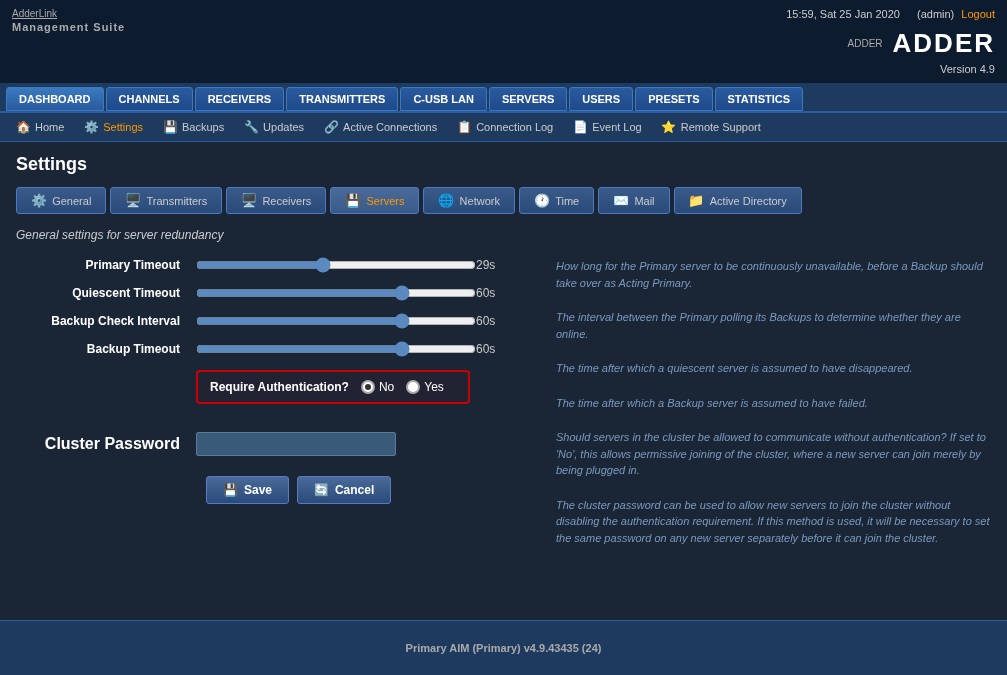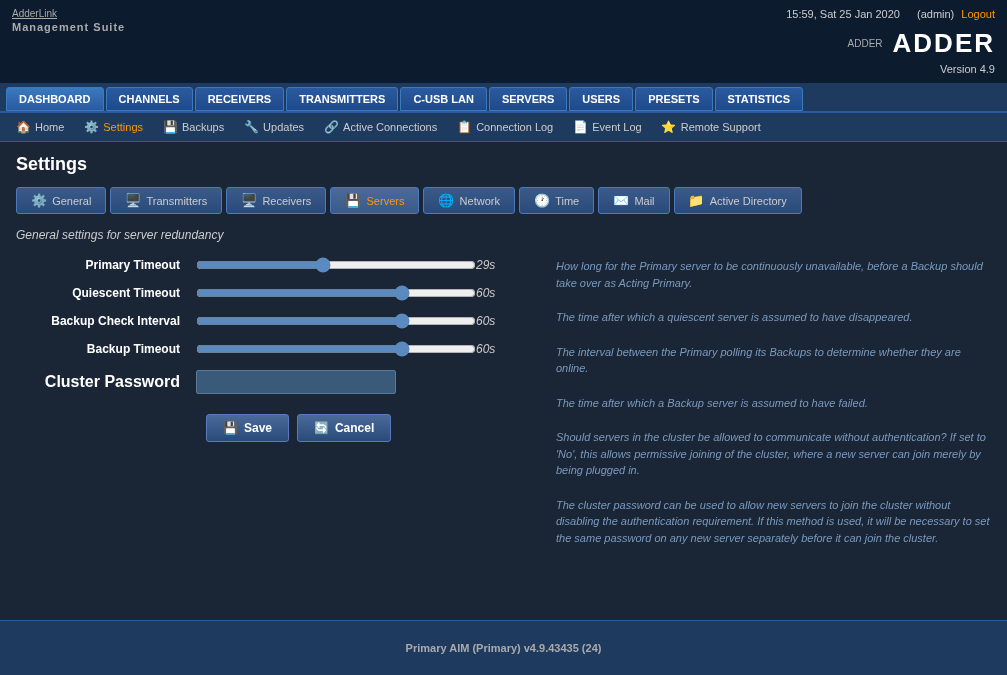--- a/index.html
+++ b/index.html
@@ -32,21 +32,21 @@
     .settings-tab { background: linear-gradient(to bottom, #3a5a8a, #2a4a7a); border: 1px solid #4a7abf; color: #ccc; padding: 5px 14px; font-size: 11px; cursor: pointer; border-radius: 3px; display: flex; align-items: center; gap: 5px; }
     .settings-tab.active { color: #f90; background: linear-gradient(to bottom, #4a6a9a, #3a5a8a); }
     .settings-tab-icon { font-size: 13px; }
 
     
     #general-settings-label { color: #ccc; font-size: 12px; margin-bottom: 16px; font-style: italic; }
 
     
     .slider-row { display: flex; align-items: center; margin-bottom: 14px; }
     .slider-label { color: #fff; font-weight: bold; font-size: 12px; width: 180px; text-align: right; padding-right: 16px; }
-    .slider-value { color: #ccc; font-size: 12px; width: 35px; font-style: italic; }
+    .slider-value { color: #ccc; font-size: 12px; width: 35px; }
 
     
     .auth-row { display: flex; align-items: center; margin-bottom: 14px; border: 2px solid #cc0000; border-radius: 4px; padding: 8px 12px; width: fit-content; background: rgba(200,0,0,0.05); }
     .auth-label { color: #fff; font-weight: bold; font-size: 12px; margin-right: 12px; }
     .radio-option { display: flex; align-items: center; gap: 4px; margin-right: 12px; cursor: pointer; }
     .radio-circle { width: 14px; height: 14px; border-radius: 50%; border: 2px solid #aaa; background: #fff; display: flex; align-items: center; justify-content: center; }
     .radio-circle.selected::after { content: ''; width: 6px; height: 6px; border-radius: 50%; background: #333; }
     .radio-text { color: #fff; font-size: 12px; }
 
     
@@ -203,42 +203,56 @@
       </div>
 
       <div class="slider-row">
         <div class="slider-label">Backup Timeout</div>
         <div style="position:relative;width:280px;height:12px;display:flex;align-items:center;">
           <input type="range" min="0" max="100" value="75" style="width: 100%; accent-color: rgb(90, 138, 191); cursor: pointer; background: transparent;">
         </div>
         <div class="slider-value">60s</div>
       </div>
 
+      <div style="display:flex;align-items:center;margin-bottom:14px;">
+        <div style="width:180px;text-align:right;padding-right:16px;"></div>
+        <div class="auth-row">
+          <span class="auth-label">Require Authentication?</span>
+          <label class="radio-option">
+            <div class="radio-circle selected"></div>
+            <span class="radio-text">No</span>
+          </label>
+          <label class="radio-option">
+            <div class="radio-circle"></div>
+            <span class="radio-text">Yes</span>
+          </label>
+        </div>
+      </div>
 
       <div class="password-row">
         <div class="password-label">Cluster Password</div>
         <input type="password" class="password-input" value="" style="">
       </div>
 
       <div id="button-row">
         <button class="action-btn">
           <span>💾</span>
           <span>Save</span>
         </button>
         <button class="action-btn">
           <span>🔄</span>
           <span>Cancel</span>
         </button>
       </div>
     </div>
 
     <div style="flex:1;padding-top:0;">
       <div class="help-text">How long for the Primary server to be continuously unavailable, before a Backup should take over as Acting Primary.</div>
+      <div class="help-text">The interval between the Primary polling its Backups to determine whether they are online.</div>
       <div class="help-text">The time after which a quiescent server is assumed to have disappeared.</div>
-      <div class="help-text">The interval between the Primary polling its Backups to determine whether they are online.</div>
       <div class="help-text">The time after which a Backup server is assumed to have failed.</div>
       <div class="help-text">Should servers in the cluster be allowed to communicate without authentication? If set to 'No', this allows permissive joining of the cluster, where a new server can join merely by being plugged in.</div>
       <div class="help-text">The cluster password can be used to allow new servers to join the cluster without disabling the authentication requirement. If this method is used, it will be necessary to set the same password on any new server separately before it can join the cluster.</div>
     </div>
   </div>
 </div>
 
 <div id="footer">
   <span>Primary AIM (Primary) v4.9.43435 (24)</span>
 </div>

